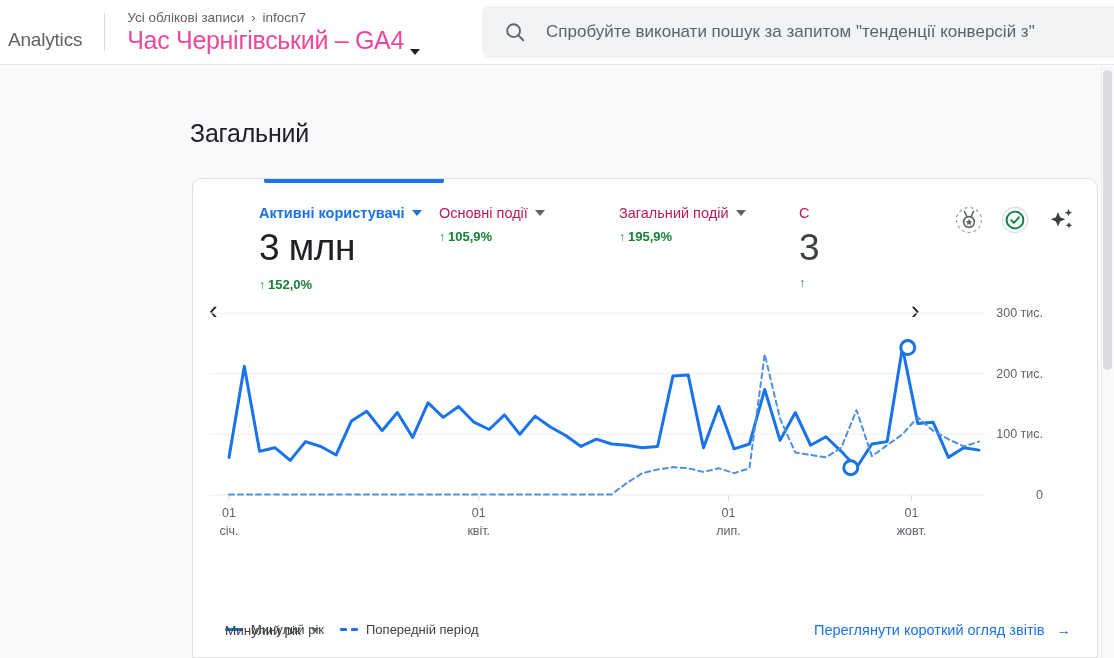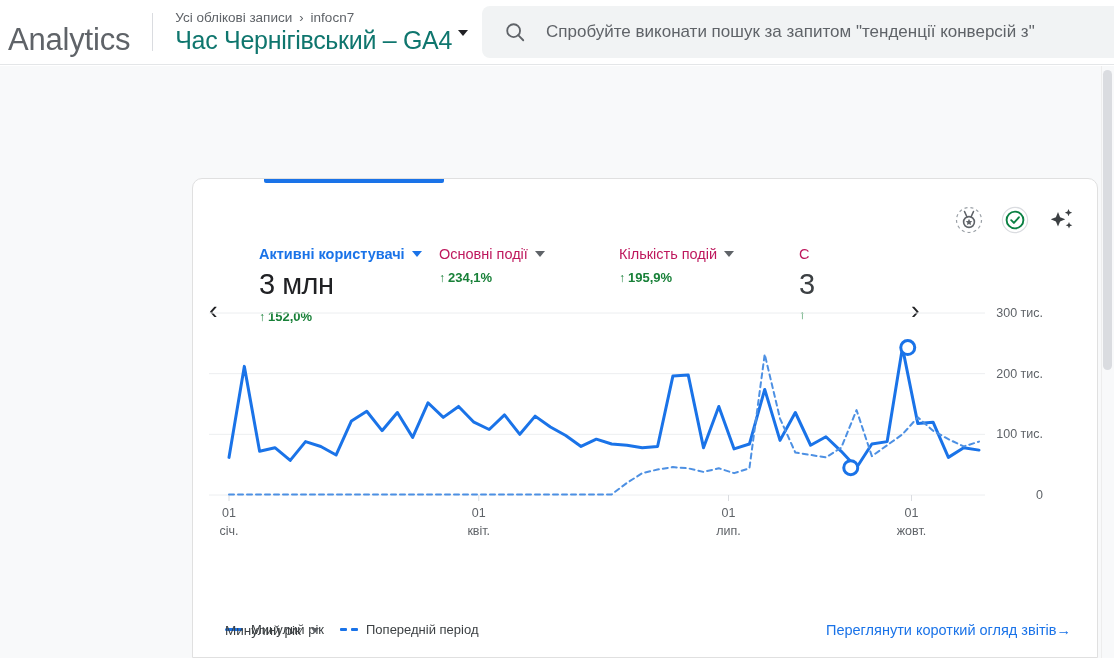--- a/index.html
+++ b/index.html
@@ -13,39 +13,39 @@
 
   
   .topbar {
     position: absolute; left: 0; top: 0;
     width: 1114px; height: 65px;
     background: #ffffff;
     border-bottom: 1px solid #e4e6e8;
     display: flex; align-items: center;
   }
   .brand {
-    font-size: 31px; color: #5f6368;
+    font-size: 19px; color: #5f6368;
     margin-left: 8px; letter-spacing: -0.2px;
     white-space: nowrap;
     margin-top: 15px;
   }
   .brand-sep {
     width: 1px; height: 38px; background: #dadce0;
     margin: 0 22px 0 22px;
   }
   .acct-block { display: flex; flex-direction: column; justify-content: center; }
   .breadcrumb {
     font-size: 13.5px; color: #5f6368;
     display: flex; align-items: center; gap: 7px;
     margin-bottom: 1px; white-space: nowrap;
   }
   .bc-chev { font-size: 13px; color: #5f6368; }
   .prop-title {
-    font-size: 25px; color: #0f766e;
-    display: flex; align-items: flex-start; gap: 6px;
+    font-size: 25px; color: #ec4899;
+    display: flex; align-items: flex-end; gap: 6px;
     letter-spacing: -0.3px; white-space: nowrap;
   }
   .caret-dn {
     width: 0; height: 0;
     border-left: 5px solid transparent;
     border-right: 5px solid transparent;
     border-top: 6px solid #202124;
     margin-top: 4px;
   }
   .searchwrap {
@@ -98,38 +98,38 @@
     line-height: 1; cursor: pointer;
     user-select: none;
   }
   .nav-prev { left: 16px; }
   .nav-next { left: 718px; }
 
   
   .metrics {
     position: absolute; left: 66px; top: 26px;
     width: 640px; height: 100px;
-    display: flex; overflow: hidden; margin-top: 41px;
+    display: flex; overflow: hidden;
   }
   .metric { width: 180px; flex: 0 0 180px; }
   .metric-label {
     font-size: 14.5px; color: #be185d;
     display: flex; align-items: center; gap: 7px;
     white-space: nowrap;
   }
   .metric.active .metric-label { color: #1a73e8; font-weight: bold; }
   .mcaret {
     width: 0; height: 0;
     border-left: 5px solid transparent;
     border-right: 5px solid transparent;
     border-top: 6px solid #5f6368;
   }
   .metric.active .mcaret { border-top-color: #1a73e8; }
   .metric-value {
-    font-size: 29px; color: #3c4043;
+    font-size: 37px; color: #3c4043;
     margin-top: 6px; white-space: nowrap; letter-spacing: -0.5px;
   }
   .metric.active .metric-value { color: #202124; }
   .metric-delta {
     font-size: 13px; color: #188038; font-weight: bold;
     margin-top: 8px; display: flex; align-items: center; gap: 3px;
     white-space: nowrap;
   }
   .up-arrow { font-size: 12px; line-height: 1; }
 
@@ -169,21 +169,21 @@
     cursor: pointer; white-space: nowrap;
   }
   .rcaret {
     width: 0; height: 0;
     border-left: 4.5px solid transparent;
     border-right: 4.5px solid transparent;
     border-top: 5.5px solid #5f6368;
   }
   .footer-link {
     font-size: 14.5px; color: #1a73e8;
-    display: flex; align-items: center; 
+    display: flex; align-items: center; gap: 12px;
     cursor: pointer; white-space: nowrap;
   }
 
   
   .scroll-gutter {
     position: absolute; right: 0; top: 66px;
     width: 13px; height: 592px;
     background: #f8f9fa;
     border-left: 1px solid #ededed;
   }
@@ -215,20 +215,21 @@
   <div class="searchwrap">
     <svg class="search-ico" viewBox="0 0 24 24">
       <path fill="none" stroke="#5f6368" stroke-width="2" d="M10.5 3.5a7 7 0 1 0 0 14 7 7 0 0 0 0-14z"></path>
       <line x1="15.5" y1="15.5" x2="21" y2="21" stroke="#5f6368" stroke-width="2" stroke-linecap="round"></line>
     </svg>
     <input class="search-input" type="text" placeholder="Спробуйте виконати пошук за запитом &quot;тенденції конверсій з&quot;" style="">
   </div>
 </div>
 
 <div class="page">
+  <div class="page-title">Загальний</div>
 
   <div class="card">
     <div class="tab-indicator" style="background: rgb(26, 115, 232);"></div>
 
     <div class="nav-arrow nav-prev">‹</div>
     <div class="nav-arrow nav-next">›</div>
 
     <div class="metrics">
         <div class="metric active">
           <div class="metric-label">
@@ -241,26 +242,26 @@
             <span>152,0%</span>
           </div>
         </div>
         <div class="metric">
           <div class="metric-label">
             <span>Основні події</span>
             <span class="mcaret"></span>
           </div>
           <div class="metric-delta" style="color: rgb(24, 128, 56);">
             <span class="up-arrow">↑</span>
-            <span>234,1%</span>
+            <span>105,9%</span>
           </div>
         </div>
         <div class="metric">
           <div class="metric-label">
-            <span>Кількість подій</span>
+            <span>Загальний подій</span>
             <span class="mcaret"></span>
           </div>
           <div class="metric-delta" style="color: rgb(24, 128, 56);">
             <span class="up-arrow">↑</span>
             <span>195,9%</span>
           </div>
         </div>
         <div class="metric">
           <div class="metric-label">
             <span>С</span>

